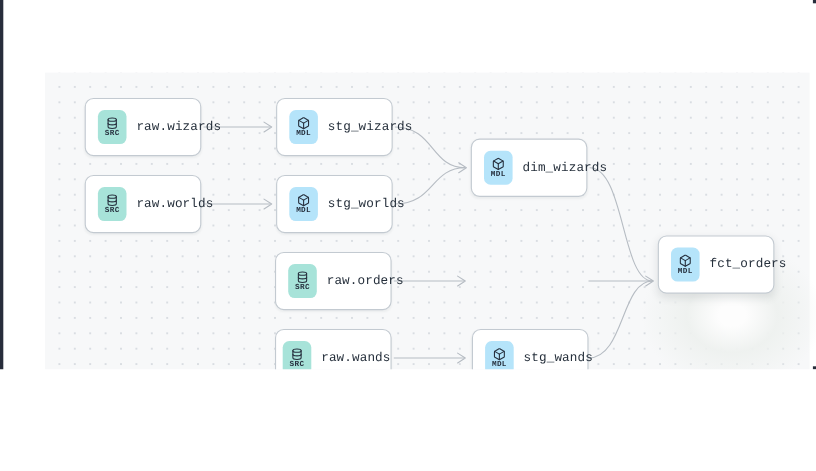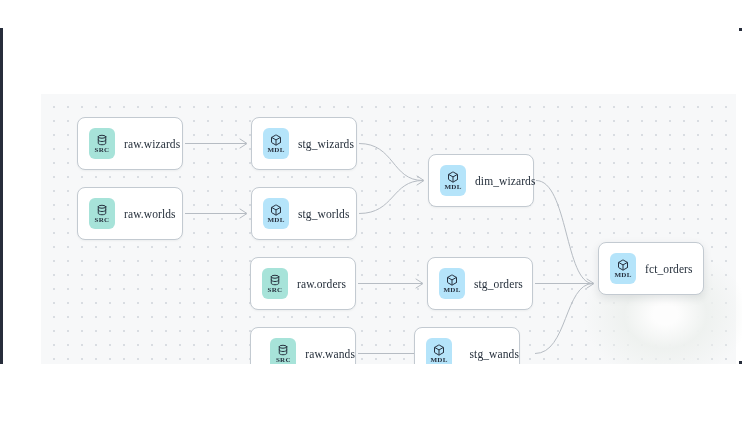--- a/index.html
+++ b/index.html
@@ -1,20 +1,19 @@
 <!DOCTYPE html>
 <html><head>
 <meta charset="utf-8">
 <style>
   html,body{margin:0;padding:0;background:#ffffff;}
   #stage{
     position:relative;width:742px;height:336px;overflow:hidden;
     background:#ffffff;
-    font-family:Liberation Serif, serif;
-    margin-top:28px;
+    font-family:Liberation Mono, monospace;
   }
   #left-frame-bar{position:absolute;left:0;top:0;width:3px;height:428px;z-index:5;}
   .corner-tick{position:absolute;width:3px;height:3px;z-index:5;}
   #corner-tick-top{right:0;top:0;}
   #corner-tick-bottom{right:0;bottom:0;}
   #canvas{
     position:absolute;left:41px;top:66px;width:695px;height:307px;
     background-color:#f7f8f9;
     background-image:radial-gradient(circle, #d9dde2 1px, transparent 1.2px);
     background-size:14px 14px;
@@ -146,47 +145,34 @@
           <svg viewBox="0 0 24 24" fill="none" stroke="#27313f" stroke-width="2" stroke-linecap="round" stroke-linejoin="round">
             <ellipse cx="12" cy="5.5" rx="7.5" ry="3"></ellipse>
             <path d="M4.5 5.5v13c0 1.66 3.36 3 7.5 3s7.5-1.34 7.5-3v-13"></path>
             <path d="M4.5 12c0 1.66 3.36 3 7.5 3s7.5-1.34 7.5-3"></path>
           </svg>
         </span>
         <span class="badge-label">SRC</span>
       </span>
       <span class="node-label">raw.orders</span>
     </div>
-    <div class="node" style="left: 427px; top: 229px;">
-      <span class="badge" style="background:#b5e4fa">
-        <span>
-          <svg viewBox="0 0 24 24" fill="none" stroke="#27313f" stroke-width="2" stroke-linecap="round" stroke-linejoin="round">
-            <path d="M21 16.2V7.8a1.5 1.5 0 0 0-.75-1.3l-7.5-4.3a1.5 1.5 0 0 0-1.5 0l-7.5 4.3A1.5 1.5 0 0 0 3 7.8v8.4a1.5 1.5 0 0 0 .75 1.3l7.5 4.3a1.5 1.5 0 0 0 1.5 0l7.5-4.3a1.5 1.5 0 0 0 .75-1.3z"></path>
-            <path d="M3.4 6.9 12 11.9l8.6-5"></path>
-            <path d="M12 21.9v-10"></path>
-          </svg>
-        </span>
-        <span class="badge-label">MDL</span>
-      </span>
-      <span class="node-label">stg_orders</span>
-    </div>
     <div class="node" style="left: 250px; top: 299px; justify-content: flex-end;">
       <span class="badge" style="background:#a7e3d9">
         <span>
           <svg viewBox="0 0 24 24" fill="none" stroke="#27313f" stroke-width="2" stroke-linecap="round" stroke-linejoin="round">
             <ellipse cx="12" cy="5.5" rx="7.5" ry="3"></ellipse>
             <path d="M4.5 5.5v13c0 1.66 3.36 3 7.5 3s7.5-1.34 7.5-3v-13"></path>
             <path d="M4.5 12c0 1.66 3.36 3 7.5 3s7.5-1.34 7.5-3"></path>
           </svg>
         </span>
         <span class="badge-label">SRC</span>
       </span>
       <span class="node-label">raw.wands</span>
     </div>
-    <div class="node" style="left: 414px; top: 299px; justify-content: space-between;">
+    <div class="node" style="left: 429px; top: 299px; justify-content: space-between;">
       <span class="badge" style="background:#b5e4fa">
         <span>
           <svg viewBox="0 0 24 24" fill="none" stroke="#27313f" stroke-width="2" stroke-linecap="round" stroke-linejoin="round">
             <path d="M21 16.2V7.8a1.5 1.5 0 0 0-.75-1.3l-7.5-4.3a1.5 1.5 0 0 0-1.5 0l-7.5 4.3A1.5 1.5 0 0 0 3 7.8v8.4a1.5 1.5 0 0 0 .75 1.3l7.5 4.3a1.5 1.5 0 0 0 1.5 0l7.5-4.3a1.5 1.5 0 0 0 .75-1.3z"></path>
             <path d="M3.4 6.9 12 11.9l8.6-5"></path>
             <path d="M12 21.9v-10"></path>
           </svg>
         </span>
         <span class="badge-label">MDL</span>
       </span>

